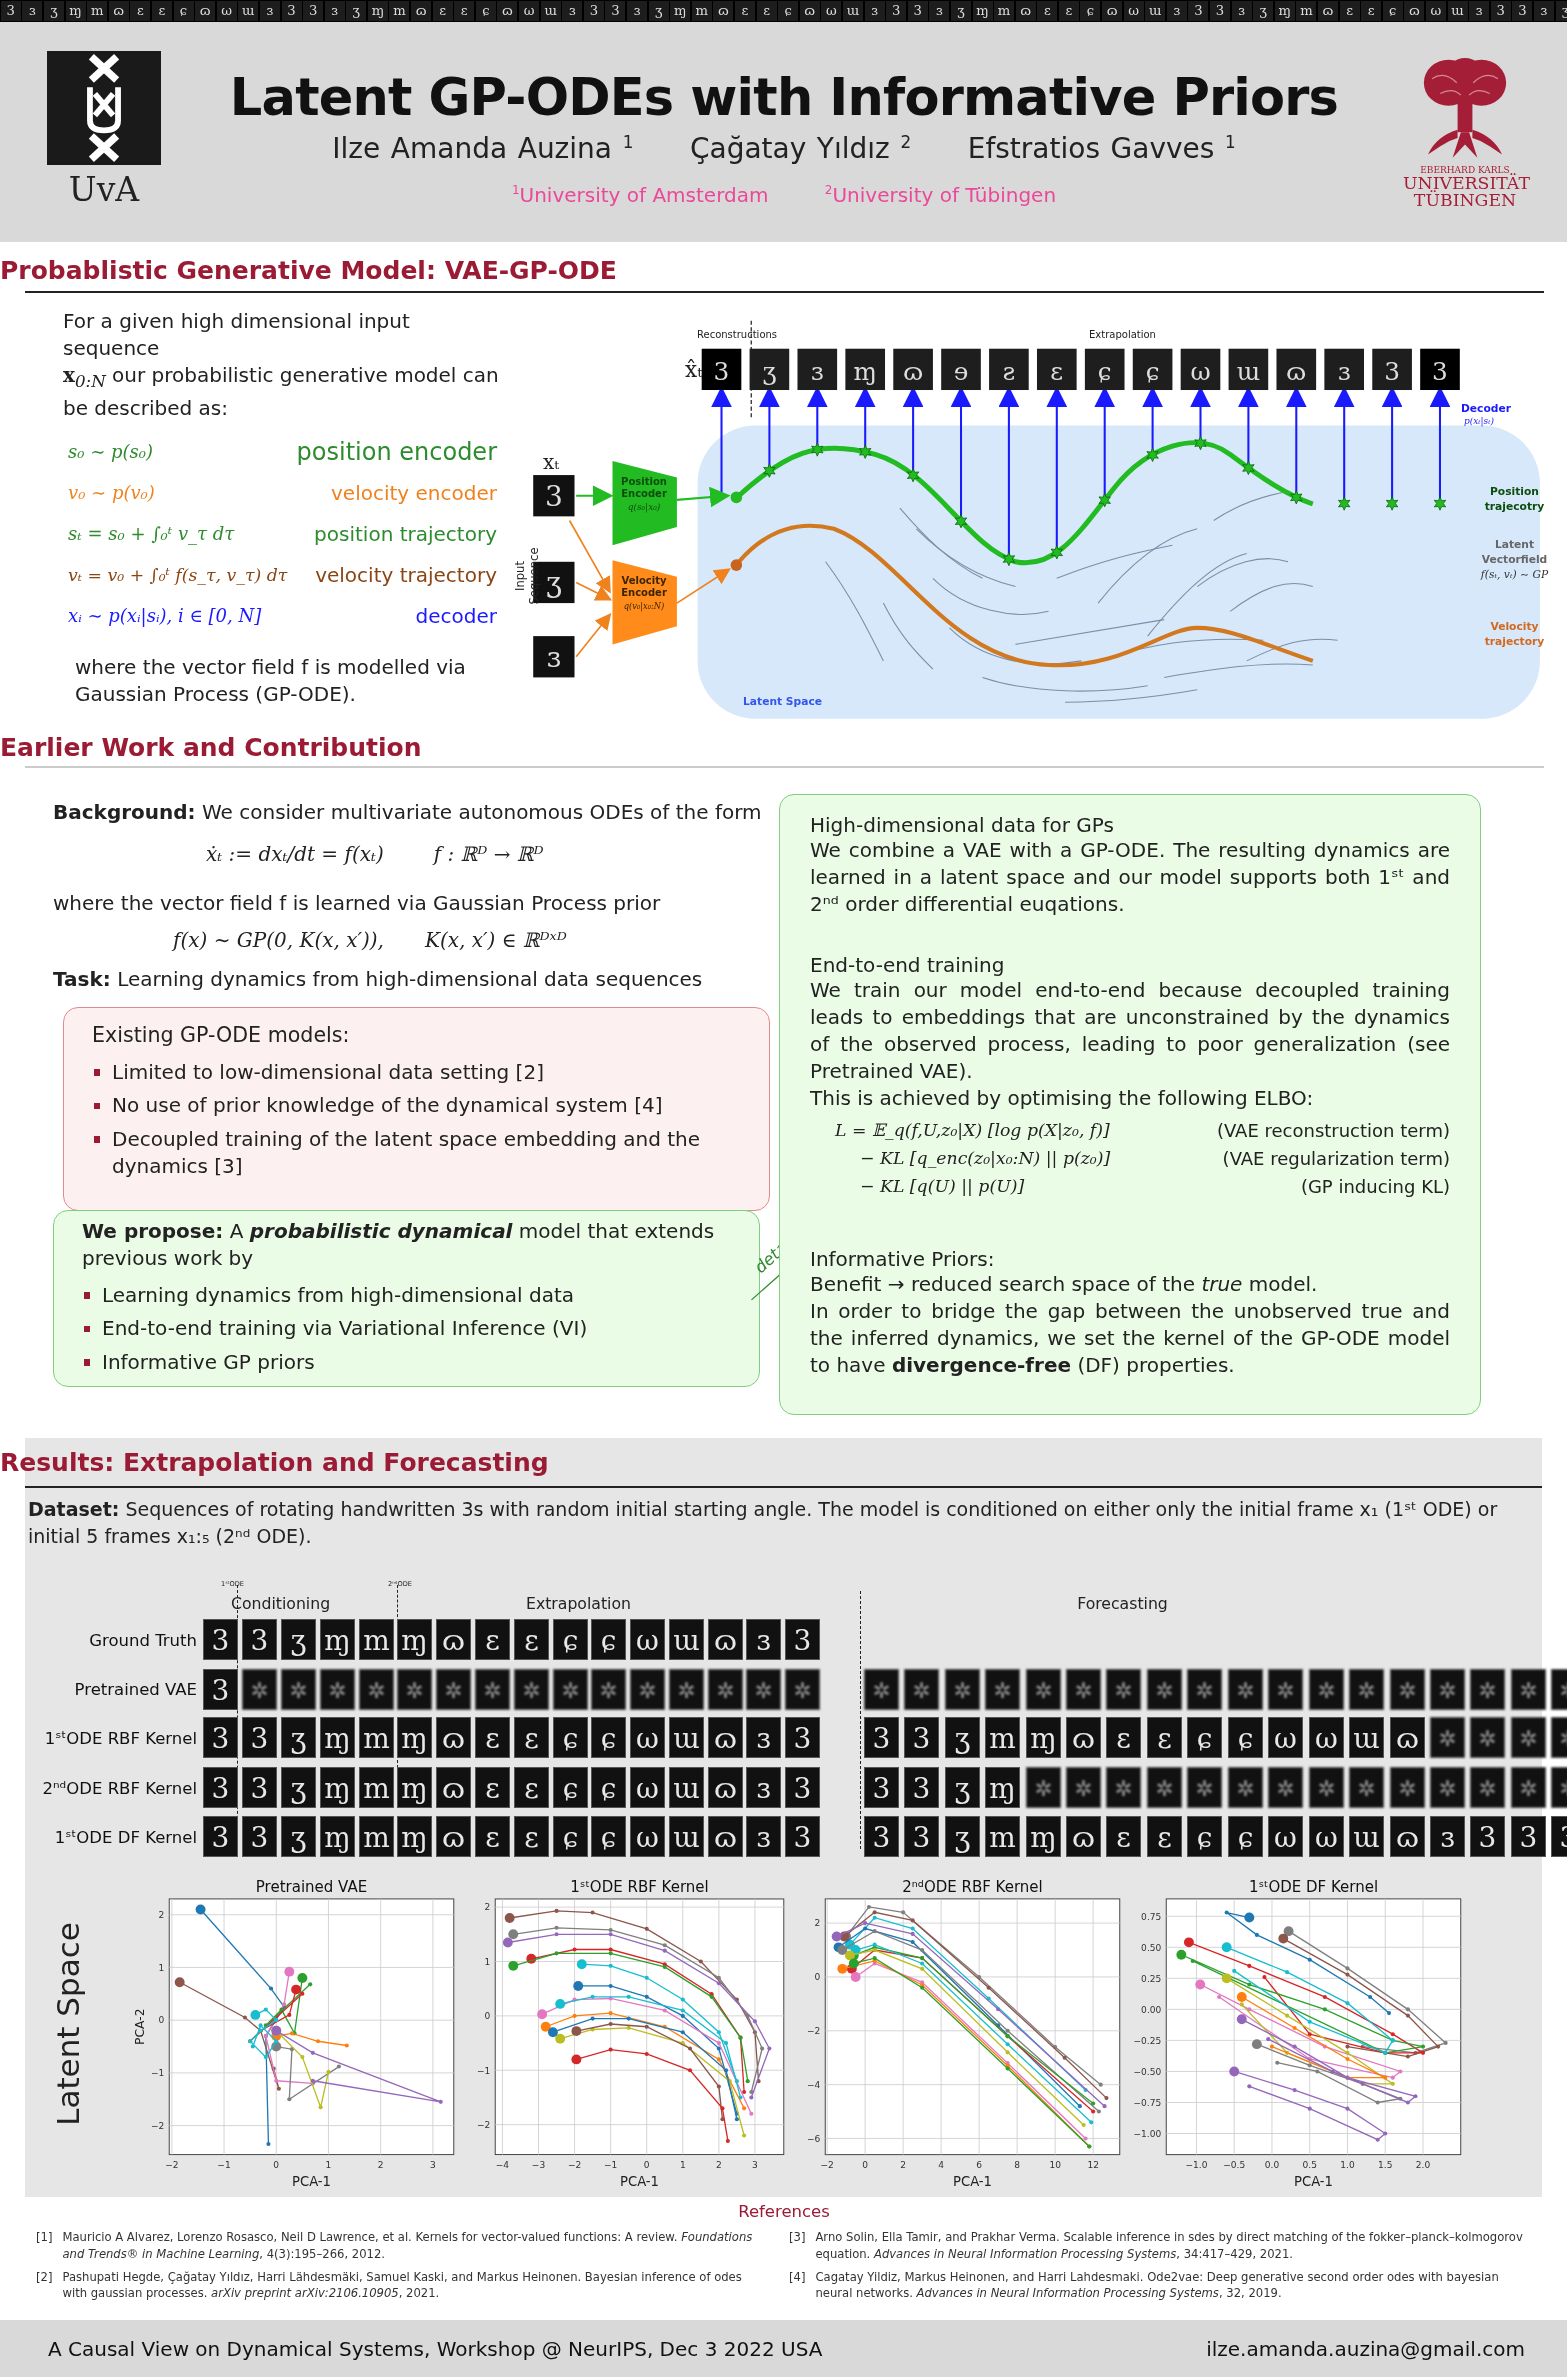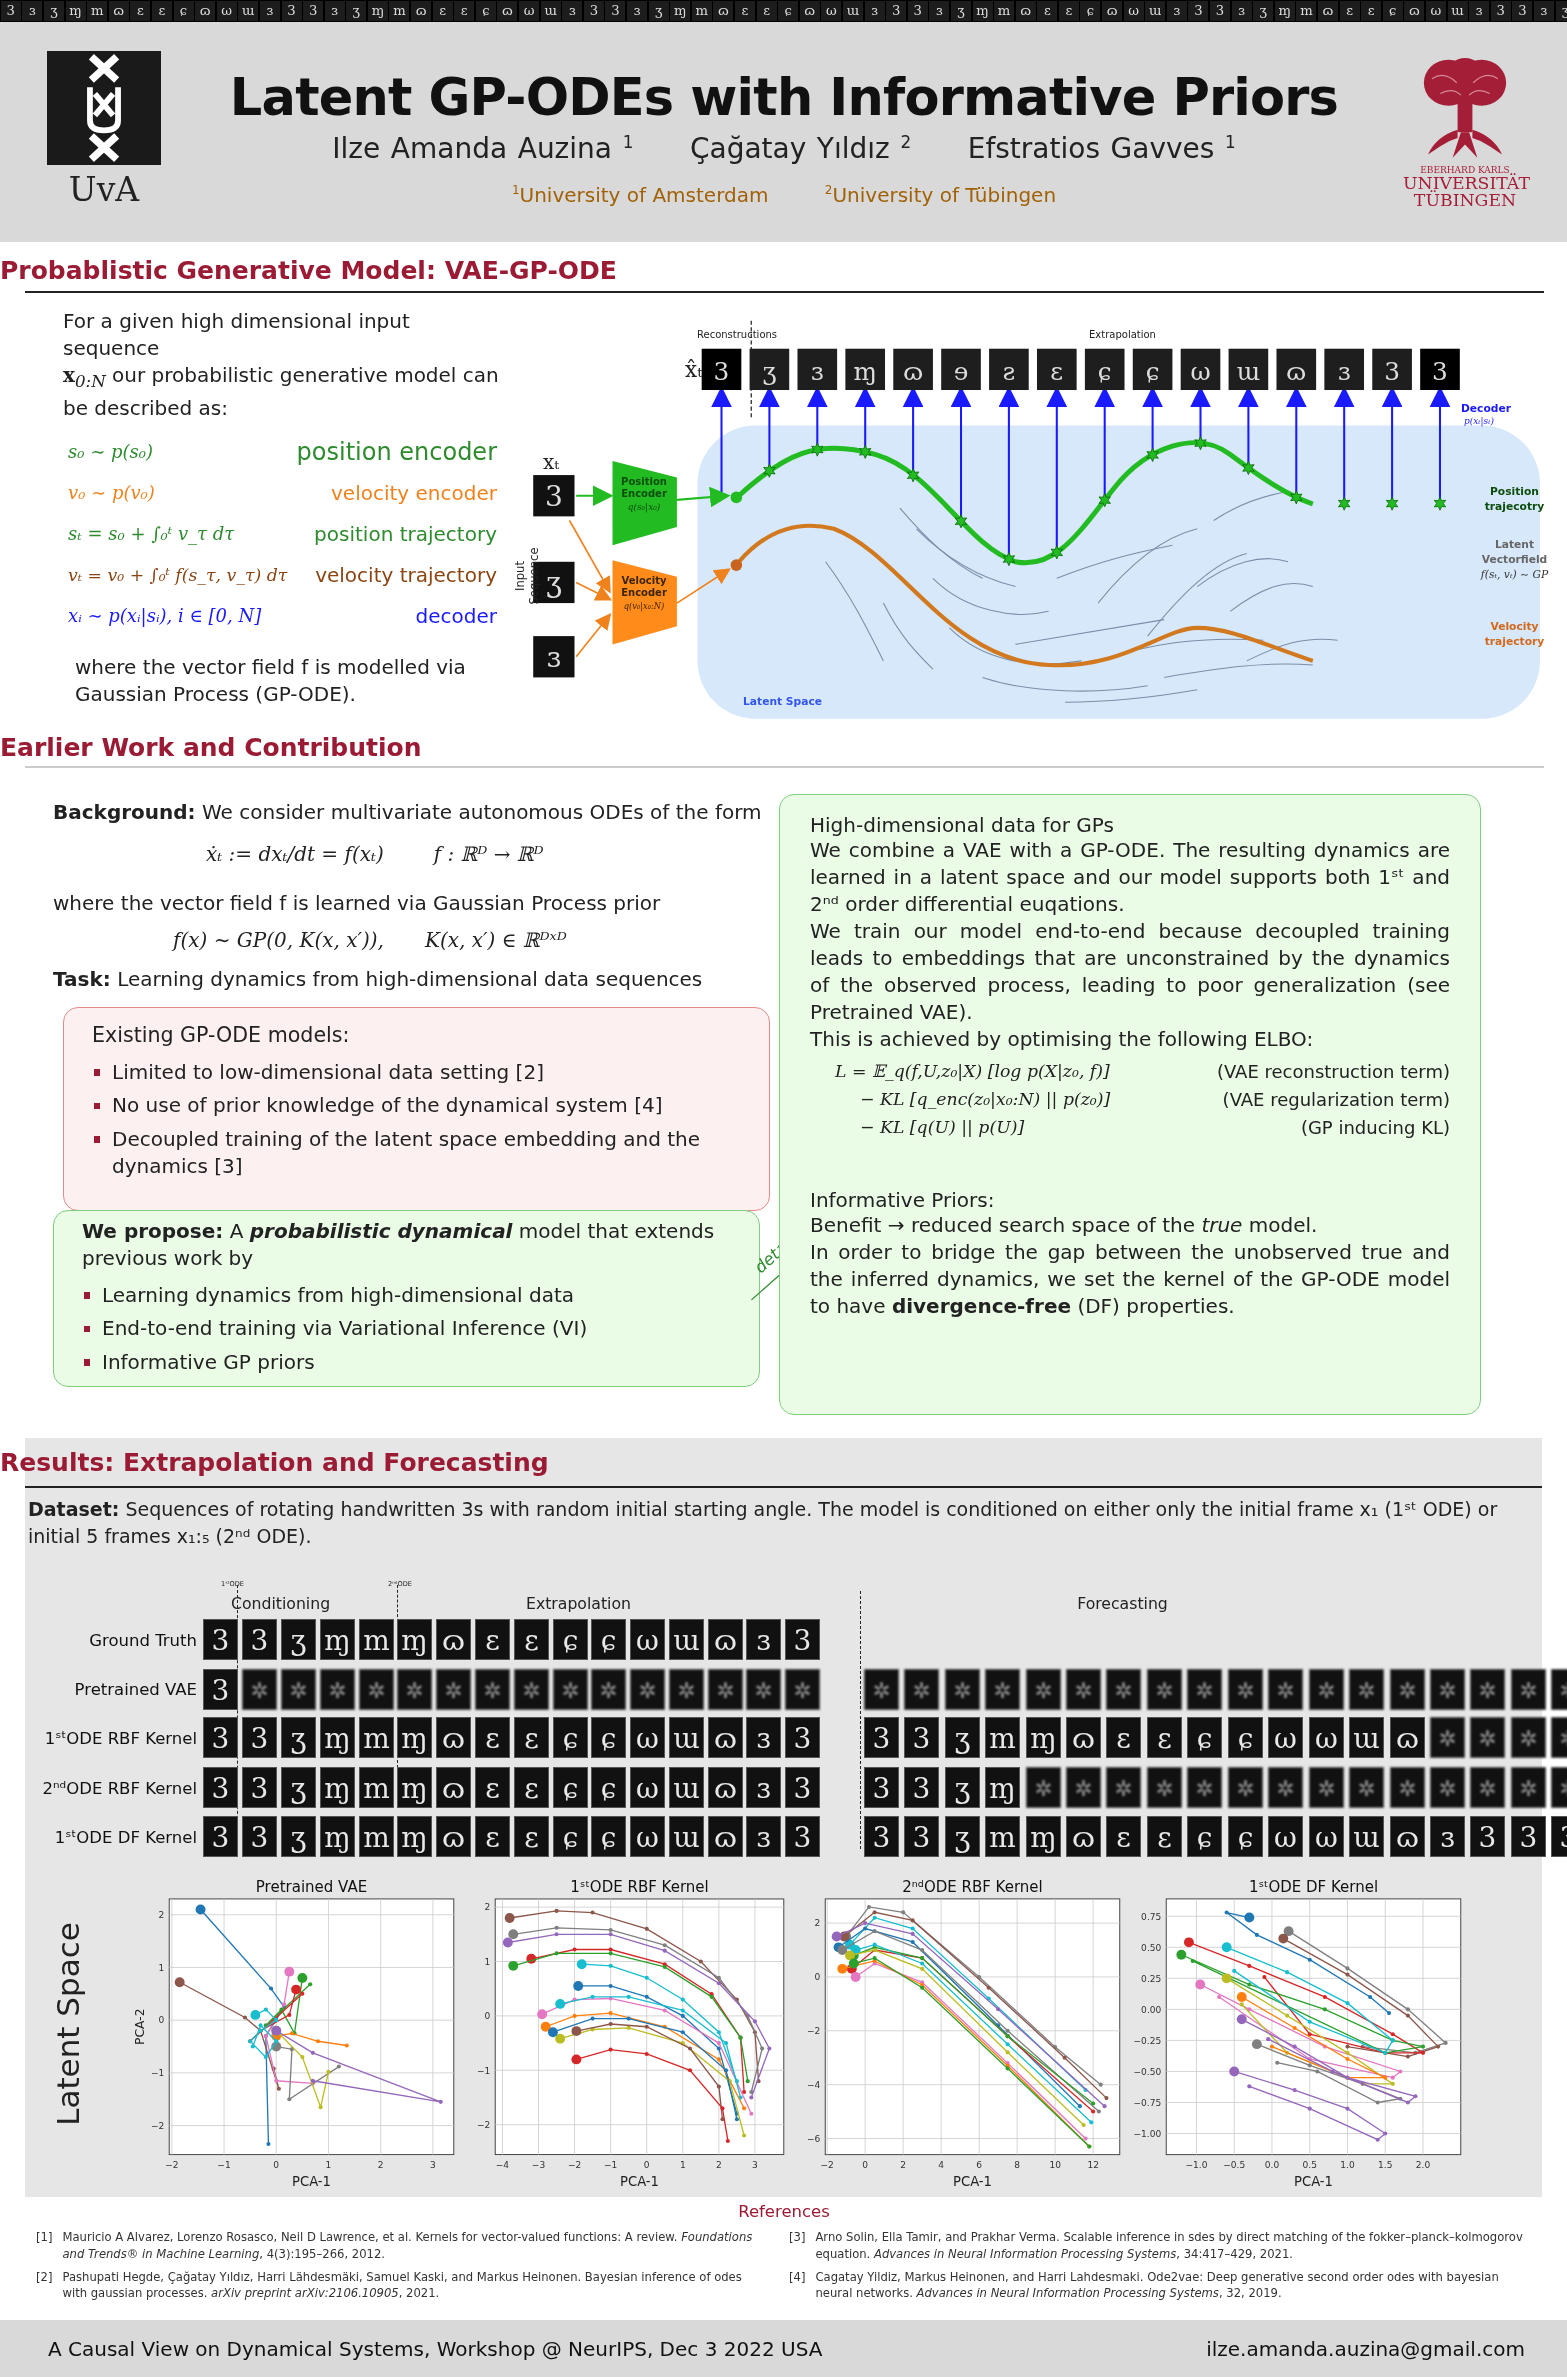--- a/index.html
+++ b/index.html
@@ -8,21 +8,21 @@
   .abs { position: absolute; }
   .serif { font-family: "DejaVu Serif", serif; }
   .mnist-strip { left: 0; top: 0; width: 1568px; height: 21.5px; background: #000; display: flex; overflow: hidden; }
   .mnist-strip .cell { width: 20px; height: 20px; margin: 0.8px 0.8px; background: #1d1d1d; color: #ddd; font-size: 13.2px; line-height: 20px; text-align: center; font-family: "DejaVu Serif", serif; flex: 0 0 auto; }
   .header { left: 0; top: 21.5px; width: 1568px; height: 220px; background: #d9d9d9; }
   .uva-logo { left: 47px; top: 51px; width: 114px; height: 114px; background: #1a1a1a; }
   .uva-text { left: 47px; top: 170px; width: 114px; text-align: center; font-family: "DejaVu Serif", serif; font-size: 33px; color: #222; }
   .title { left: 0; top: 68px; width: 1568px; text-align: center; font-size: 51px; font-weight: bold; color: #111; letter-spacing: -0.8px; }
   .authors { left: 0; top: 132px; width: 1568px; text-align: center; font-size: 28px; color: #222; word-spacing: 1.7px; }
   .authors span { margin: 0 23px; }
-  .affils { left: 0; top: 183px; width: 1568px; text-align: center; font-size: 20px; color: #a16207; }
+  .affils { left: 0; top: 183px; width: 1568px; text-align: center; font-size: 20px; color: #ec4899; }
   .affils span { margin: 0 25px; }
   sup { font-size: 0.6em; }
   .tub-logo { left: 1403px; top: 54px; width: 124px; height: 173px; }
   .tub-text { text-align: center; color: #a51e37; font-family: "DejaVu Serif", serif; line-height: 1.0; }
   .section-title { color: #9b1b34; font-weight: bold; font-size: 25px; text-align: left; }
   .rule { height: 1.7px; background: #222; }
   .body-text { font-size: 20px; line-height: 27px; color: #222; }
   .math { font-family: "DejaVu Serif", serif; font-style: italic; }
   .green { color: #2e8b2e; } .orange { color: #f0821e; } .brown { color: #8b4513; } .blue { color: #1a1aff; }
   .box-red { background: #fdf0f0; border: 1.2px solid #e58a8a; border-radius: 15px; }
@@ -401,20 +401,21 @@
 </div>
 
 <svg class="abs" style="left:747px;top:1230px;" width="83" height="74" viewBox="0 0 100 90">
   <line x1="5" y1="85" x2="95" y2="5" stroke="#2e8b2e" stroke-width="1.5"></line>
 </svg>
 <div class="abs" style="left:750px;top:1242px;font-size:16.5px;color:#2e8b2e;font-style:italic;transform:rotate(-42deg);">details</div>
 
 <div class="abs box-green" style="left:779px;top:794px;width:702px;height:621px;padding:18px 30px;">
   <div style="font-size:20px;">High-dimensional data for GPs</div>
   <div class="body-text" style="text-align:justify;">We combine a VAE with a GP-ODE. The resulting dynamics are learned in a latent space and our model supports both 1ˢᵗ and 2ⁿᵈ order differential euqations.</div>
+  <div style="font-size:20px;margin-top:35px;">End-to-end training</div>
   <div class="body-text" style="text-align:justify;">We train our model end-to-end because decoupled training leads to embeddings that are unconstrained by the dynamics of the observed process, leading to poor generalization (see Pretrained VAE).</div>
   <div class="body-text">This is achieved by optimising the following ELBO:</div>
   <div style="margin-left:25px;margin-top:8.3px;">
     <div style="display:flex;justify-content:space-between;height:28px;">
       <span class="math" style="font-size:17.3px;">L = 𝔼_q(f,U,z₀|X) [log p(X|z₀, f)]</span>
       <span style="font-size:18px;">(VAE reconstruction term)</span>
     </div>
     <div style="display:flex;justify-content:space-between;height:28px;padding-left:25px;">
       <span class="math" style="font-size:17.3px;">− KL [q_enc(z₀|x₀:N) || p(z₀)]</span>
       <span style="font-size:18px;">(VAE regularization term)</span>

